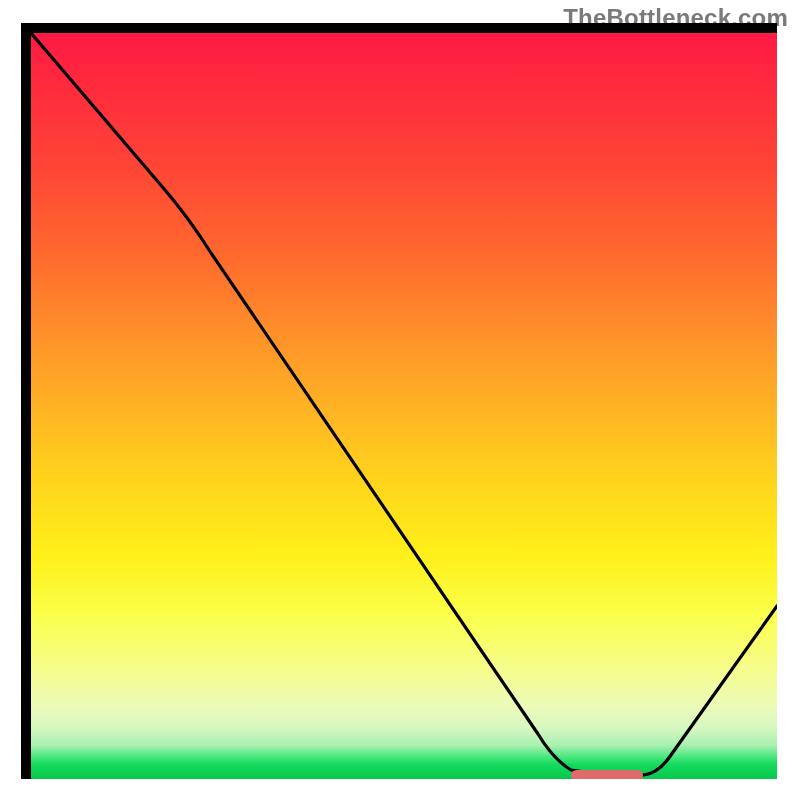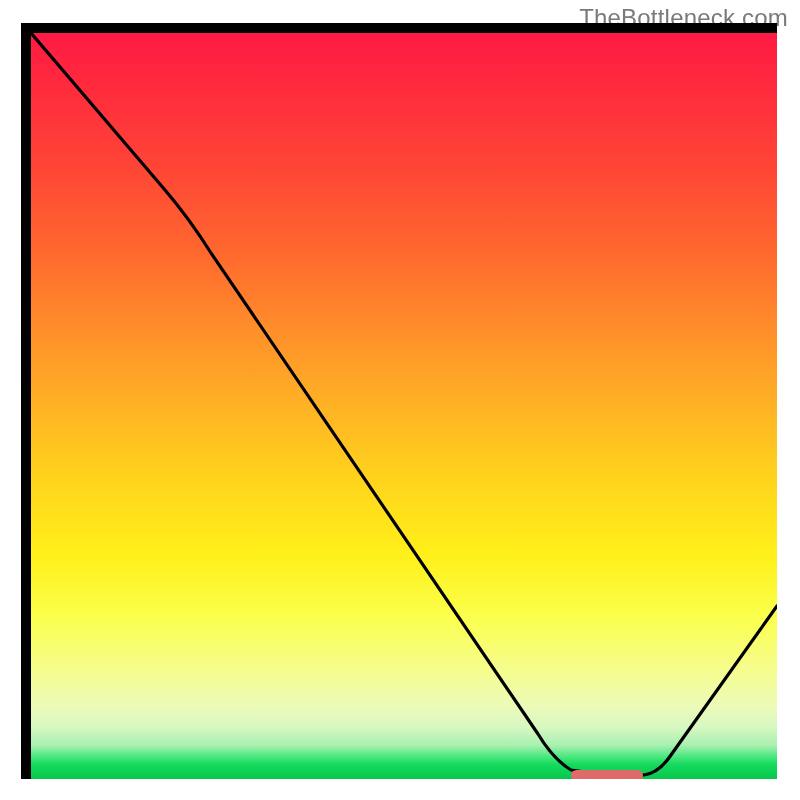--- a/index.html
+++ b/index.html
@@ -13,21 +13,21 @@
   .frame {
     position: relative;
     width: 800px;
     height: 800px;
   }
   .watermark {
     position: absolute;
     top: 4px;
     right: 12px;
     font-size: 24px;
-    font-weight: normal;
+    font-weight: bold;
     color: #7a7a7a;
     letter-spacing: 0.2px;
   }
   .plot-border {
     position: absolute;
     left: 21px;
     top: 23px;
     width: 756px;
     height: 756px;
     background: #000;

